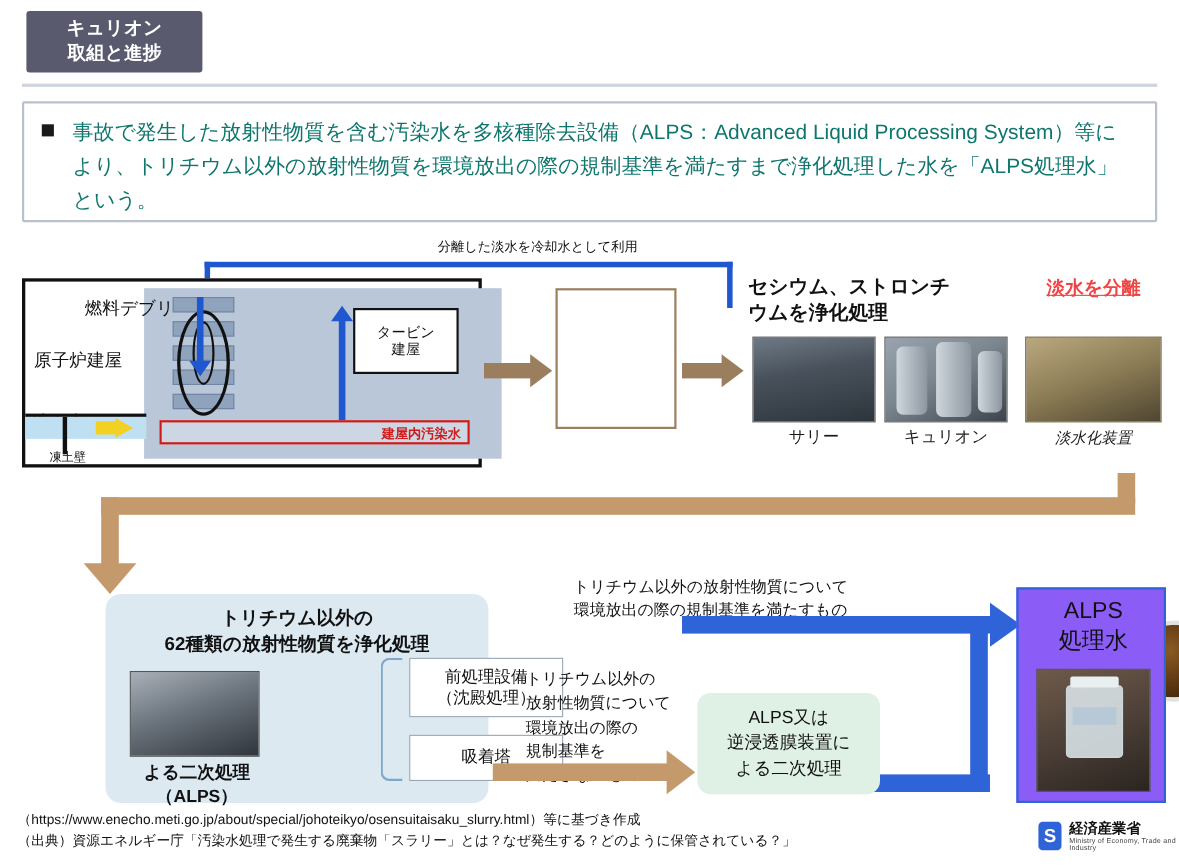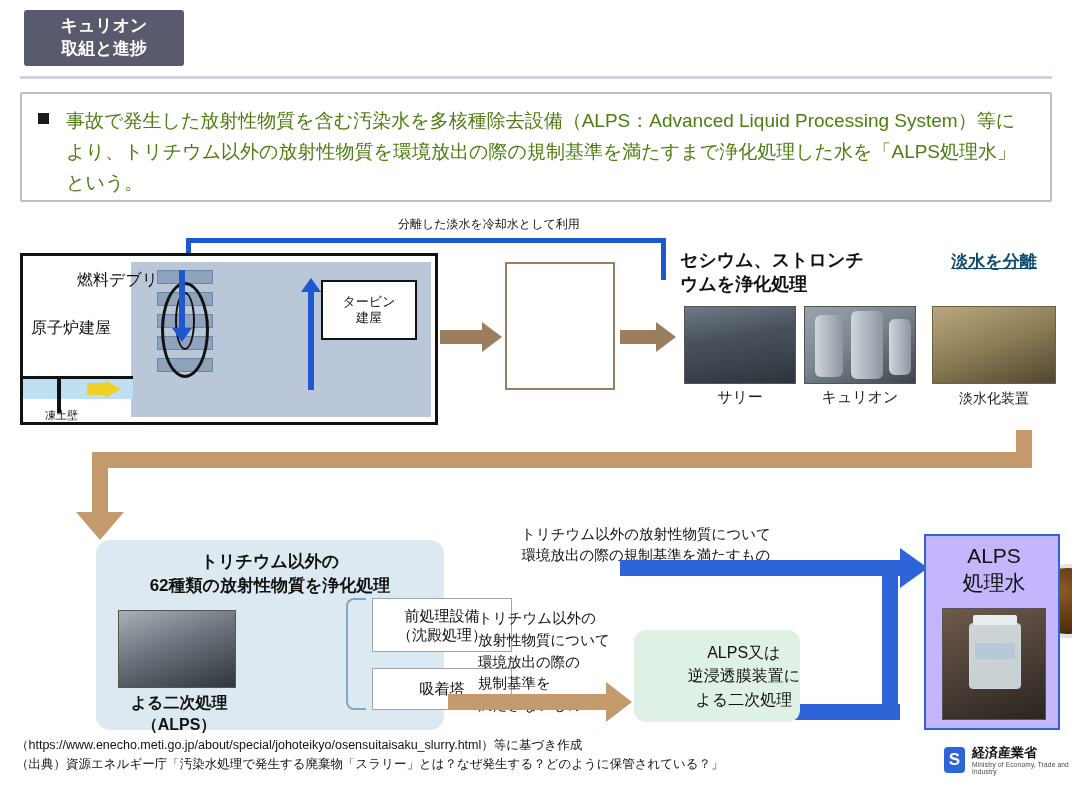--- a/index.html
+++ b/index.html
@@ -42,41 +42,41 @@
     border: 2px solid #b9c0cc;
     background: #ffffff;
     border-radius: 2px;
   }
   #lead-bullet {
     position: absolute; left: 16px; top: 19px;
     width: 11px; height: 11px; background: #1a1a1a;
   }
   #lead-text {
     position: absolute; left: 44px; top: 12px; right: 18px;
-    font-size: 19px; line-height: 1.62; color: #4d7c0f;
+    font-size: 19px; line-height: 1.62; color: #0f766e;
   }
 
   
   #recycle-label {
     position: absolute; left: 398px; top: 216px;
     font-size: 12px; color: #111;
   }
   
   #recycle-top { position:absolute; left:186px; top:238px; width:480px; height:5px; background:#1f57d0; }
   #recycle-right-down { position:absolute; left:661px; top:238px; width:5px; height:42px; background:#1f57d0; }
   #recycle-left-down { position:absolute; left:186px; top:238px; width:5px; height:22px; background:#1f57d0; }
 
   
   #plant {
     position: absolute; left: 20px; top: 253px; width: 418px; height: 172px;
     border: 3px solid #111; background: #ffffff;
   }
   .plant-label { position: absolute; font-size: 16px; color: #111; }
   #plant-body {
-    position: absolute; left: 108px; top: 6px; width: 300px; height: 155px;
+    position: absolute; left: 108px; top: 6px; width: 325px; height: 155px;
     background: #b9c7d8;
   }
   #turbine-box {
     position: absolute; left: 190px; top: 18px; width: 96px; height: 60px;
     background: #ffffff; border: 2px solid #111;
     display:flex; align-items:center; justify-content:center; text-align:center;
     font-size: 13px; line-height: 1.25; color:#111;
   }
   .pcv-stack { position:absolute; left:26px; top:8px; width:56px; height:120px; }
   .pcv-bar { position:absolute; background:#8fa3bd; border:1px solid #6f86a3; }
@@ -160,28 +160,28 @@
     border:1px solid #555;
   }
   .cyl { position:absolute; background:linear-gradient(90deg,#cfd6dc,#8d969f); border-radius:6px; }
   #sarry-cap { position:absolute; left:8px; top:140px; width:104px; text-align:center; font-size:15px; }
   #kurion-cap { position:absolute; left:128px; top:140px; width:104px; text-align:center; font-size:15px; }
 
   
   #fresh-block { position:absolute; left:930px; top:248px; width:128px; height:178px; }
   #fresh-title {
     position:absolute; left:0; top:2px; width:128px; text-align:center;
-    font-size:17px; font-weight:bold; color:#0c4a6e; text-decoration: underline;
+    font-size:17px; font-weight:bold; color:#ef4444; text-decoration: underline;
   }
   #fresh-photo {
     position:absolute; left:2px; top:58px; width:124px; height:78px;
     background: linear-gradient(160deg,#b9a87f 0%,#8c7c55 50%,#4f4631 100%);
     border:1px solid #6a6040;
   }
-  #fresh-cap { position:absolute; left:0; top:142px; width:128px; text-align:center; font-size:14px; }
+  #fresh-cap { position:absolute; left:0; top:142px; width:128px; text-align:center; font-size:14px;font-style:italic; }
 
   
   #uturn-top { position:absolute; left:92px; top:452px; width:940px; height:16px; background:#c49a6c; }
   #uturn-right { position:absolute; left:1016px; top:430px; width:16px; height:28px; background:#c49a6c; }
   #uturn-left-down { position:absolute; left:92px; top:452px; width:16px; height:68px; background:#c49a6c; }
   #uturn-head {
     position:absolute; left:76px; top:512px; width:0; height:0;
     border-left:24px solid transparent; border-right:24px solid transparent;
     border-top:28px solid #c49a6c;
   }
@@ -234,35 +234,35 @@
     border-top:20px solid transparent; border-bottom:20px solid transparent;
     border-left:28px solid #2f63d8;
   }
   #blue-down-leg { position:absolute; left:882px; top:560px; width:16px; height:160px; background:#2f63d8; }
   #blue-left-leg { position:absolute; left:760px; top:704px; width:140px; height:16px; background:#2f63d8; }
 
   
   #second-box {
     position:absolute; left:634px; top:630px; width:166px; height:92px;
     background:#dff0e4; border-radius:12px;
-    display:flex; align-items:center; justify-content:flex-end; text-align:center;
+    display:flex; align-items:center; justify-content:center; text-align:center;
     font-size:16px; line-height:1.45; color:#111;
   }
   
   #brown-arrow-3 { position:absolute; left:448px; top:694px; width:160px; height:16px; background:#c49a6c; }
   #brown-arrow-3-head {
     position:absolute; left:606px; top:682px; width:0; height:0;
     border-top:20px solid transparent; border-bottom:20px solid transparent;
     border-left:26px solid #c49a6c;
   }
 
   
   #result-box {
     position:absolute; left:924px; top:534px; width:136px; height:196px;
-    border:2px solid #2f63d8; background:#c4b5fd;
+    border:2px solid #2f63d8; background:#8b5cf6;
   }
   #result-title {
     position:absolute; left:0; top:6px; width:136px; text-align:center;
     font-size:21px; line-height:1.3; color:#111;
   }
   #result-photo {
     position:absolute; left:16px; top:72px; width:104px; height:112px;
     background: linear-gradient(160deg,#6e5a4a 0%,#4d4038 50%,#2a2420 100%);
     border:1px solid #555;
   }
@@ -322,20 +322,23 @@
     <div id="blue-down-arrow"></div>
     <div id="blue-down-head"></div>
     <div id="blue-up-arrow"></div>
     <div id="blue-up-head"></div>
     <div id="turbine-box">
       <div>
         <div>タービン</div>
         <div>建屋</div>
       </div>
     </div>
+    <div id="contam-strip">
+      <div id="contam-text">建屋内汚染水</div>
+    </div>
   </div>
 
   <div class="plant-label" style="left:54px; top:14px;">燃料デブリ</div>
   <div class="plant-label" style="left:8px; top:62px;">原子炉建屋</div>
   <div class="plant-label" style="left:6px; top:118px;">地下水</div>
   <div class="plant-label" style="left:22px; top:152px; font-size:11px;">凍土壁</div>
 
   <div id="ground-line"></div>
   <div id="groundwater-band"></div>
   <div id="yellow-rect"></div>

